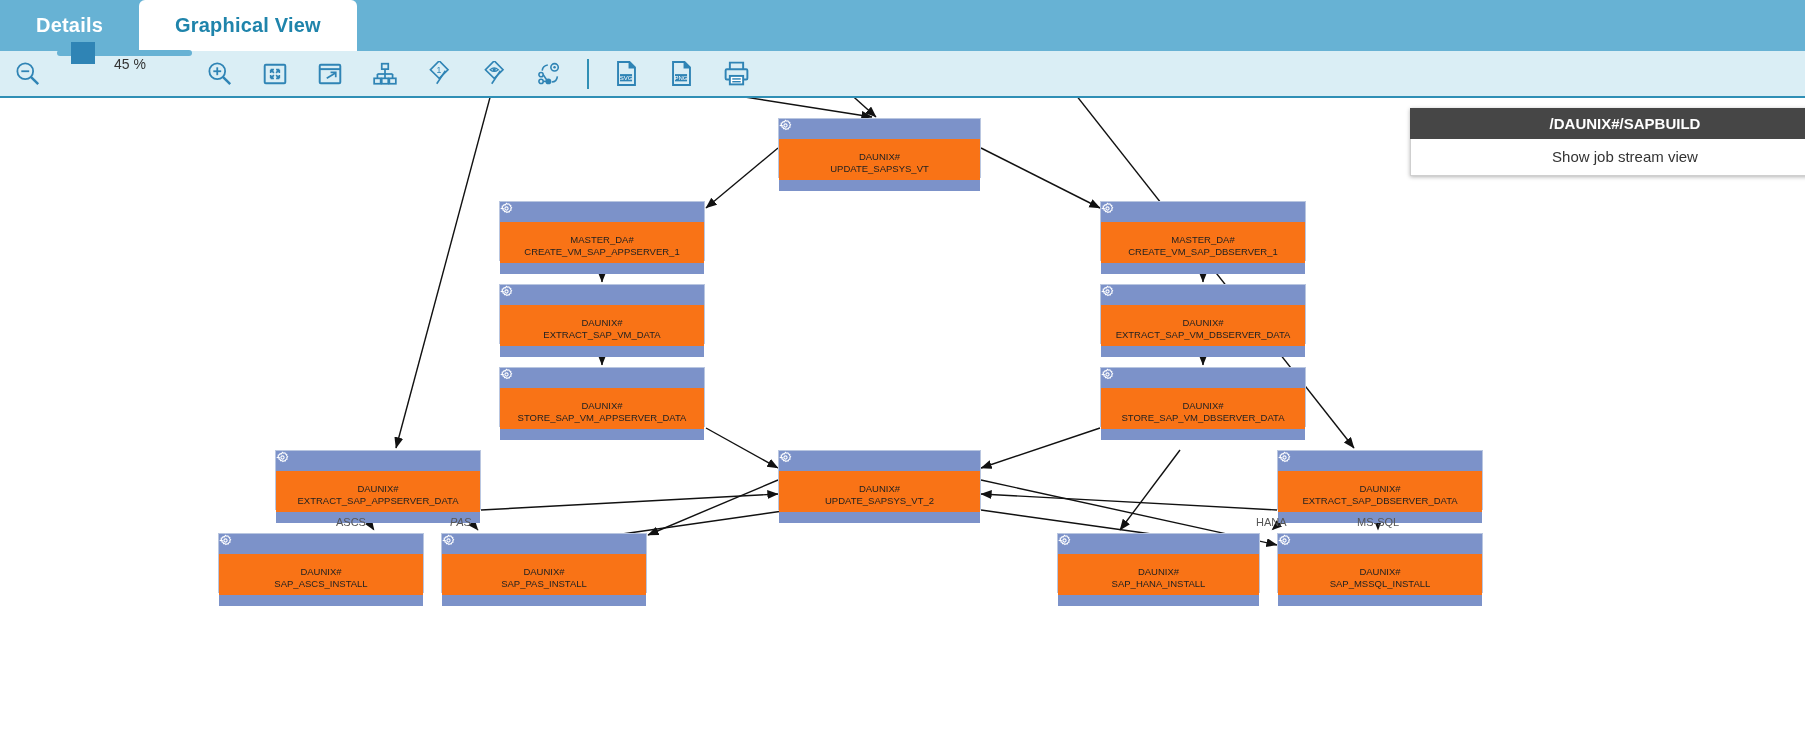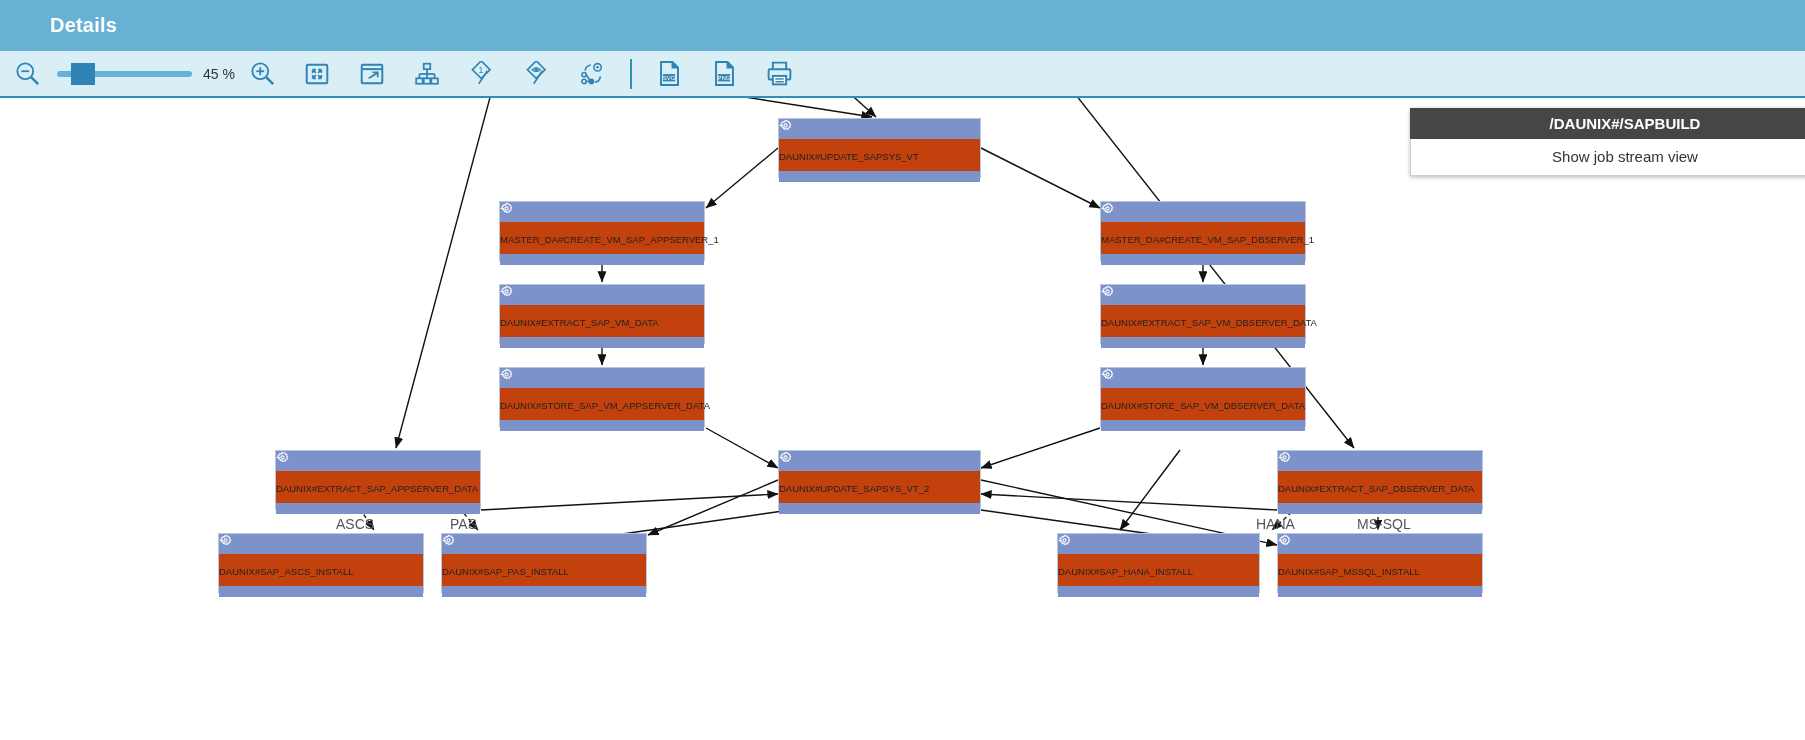--- a/index.html
+++ b/index.html
@@ -13,21 +13,21 @@
 
   
   .tabbar{
     position:absolute;left:0;top:0;width:1805px;height:51px;
     background:#67b2d4;
     display:flex;align-items:flex-end;
   }
   .tab{
     height:51px;
     display:flex;align-items:center;justify-content:center;
-    padding:0 50px;
+    padding:0 36px;
     font-size:20px;font-weight:bold;
     color:#ffffff;
     letter-spacing:.2px;
     cursor:pointer;
     box-sizing:border-box;
   }
   .tab.active{
     background:#ffffff;
     color:#1f84ab;
     border-top-left-radius:6px;
@@ -44,21 +44,21 @@
   }
   .tb-item{
     display:flex;align-items:center;justify-content:center;
     height:47px;width:55px;
     cursor:pointer;
   }
   .tb-sep{
     width:2px;height:30px;background:#2f8fb5;margin:0 10px;flex:none;
   }
   .slider-wrap{
-    display:flex;align-items:center;height:47px;margin-left:2px;
+    display:flex;align-items:center;height:47px;margin-left:2px;flex-direction:column;
   }
   .slider-track{
     position:relative;width:135px;height:6px;border-radius:3px;background:#67b2d4;
     cursor:pointer;
   }
   .slider-thumb{
     position:absolute;left:14px;top:-8px;width:24px;height:22px;background:#2f84b5;
     cursor:pointer;
   }
   .zoom-pct{
@@ -82,23 +82,23 @@
     cursor:pointer;
   }
   .node-hdr{
     height:20px;background:#7c92c9;
     display:flex;align-items:center;justify-content:center;
   }
   .node-ftr{
     height:11px;background:#7c92c9;
   }
   .node-body{
-    display:flex;flex-direction:row;align-items:center;justify-content:flex-start;
-    padding-top:3px;
-    background:#c2410c;
+    display:flex;flex-direction:column;align-items:center;justify-content:flex-start;
+    padding-top:12px;
+    background:#f97316;
   }
   .node-l1,.node-l2{
     font-size:9.5px;color:#222;line-height:12px;white-space:nowrap;
     font-family:"Liberation Sans", sans-serif;
   }
   .gear-ico{display:block;}
 
   
   .popup{
     position:absolute;
@@ -114,29 +114,30 @@
   .popup-body{
     background:#ffffff;border:1px solid #cfcfcf;border-top:none;
     height:36px;line-height:36px;
     font-size:15px;color:#333;
     padding:0 16px;white-space:nowrap;text-align:center;
     cursor:pointer;
   }
 
   
   .edge-label{
-    position:absolute;font-size:14px;color:#555;white-space:nowrap;
+    position:absolute;font-size:11px;color:#555;white-space:nowrap;
     font-family:"Liberation Sans", sans-serif;
   }
 </style>
 </head>
 <body>
 
 <div class="tabbar">
   <div class="tab">Details</div>
+  <div class="tab active">Graphical View</div>
 </div>
 
 <div class="toolbar">
 
   <div class="tb-item">
     <svg width="27" height="27" viewBox="0 0 24 24" fill="none" stroke="#2f84b5" stroke-width="1.6">
       <circle cx="10" cy="10" r="7"></circle>
         <line x1="15" y1="15" x2="21.5" y2="21.5" stroke-width="2.2"></line>
       <line x1="6.5" y1="10" x2="13.5" y2="10" stroke-width="1.6"></line>
     </svg>
@@ -507,21 +508,21 @@
         </div>
         <div class="node-body" style="height:29px">
           <div class="node-l1">DAUNIX#</div>
           <div class="node-l2">SAP_MSSQL_INSTALL</div>
         </div>
         <div class="node-ftr"></div>
       </div>
     </div>
   <div id="label-layer">
       <div class="edge-label" style="left: 336px; top: 418px;">ASCS</div>
-      <div class="edge-label" style="left: 450px; top: 418px;">PAS</div>
+      <div class="edge-label" style="left: 450px; top: 418px; font-style: italic;">PAS</div>
       <div class="edge-label" style="left: 1256px; top: 418px;">HANA</div>
       <div class="edge-label" style="left: 1357px; top: 418px; text-align: right;">MS-SQL</div>
     </div>
 
   <div class="popup" style="left:1410px;top:10px;width:430px;">
     <div class="popup-hdr">/DAUNIX#/SAPBUILD</div>
     <div class="popup-body">Show job stream view</div>
   </div>
 </div>
 

